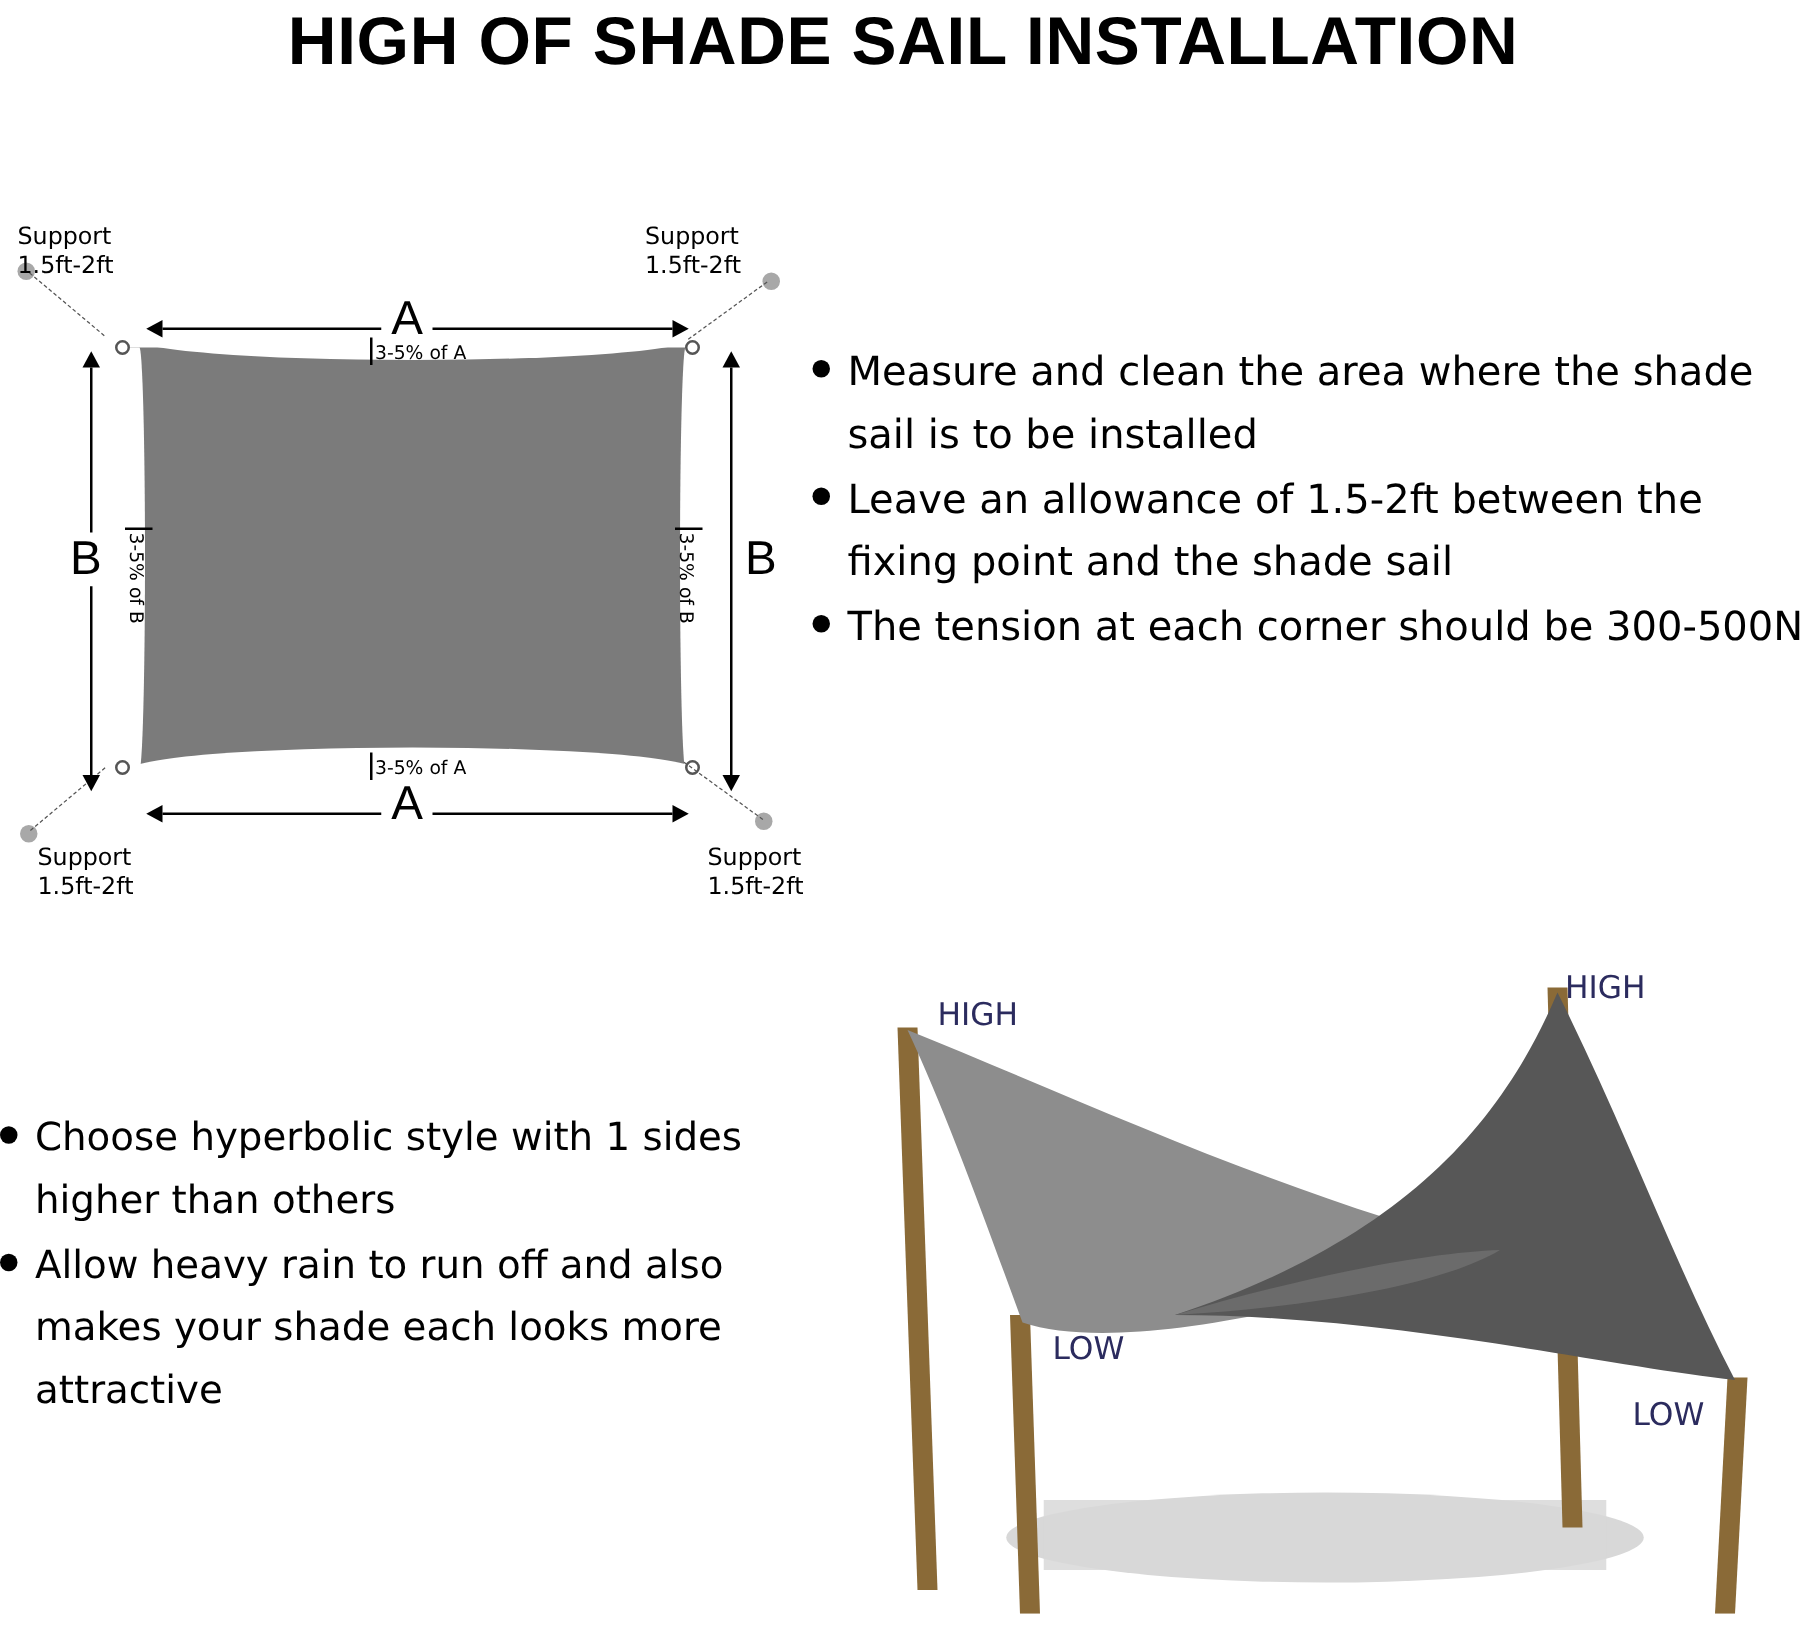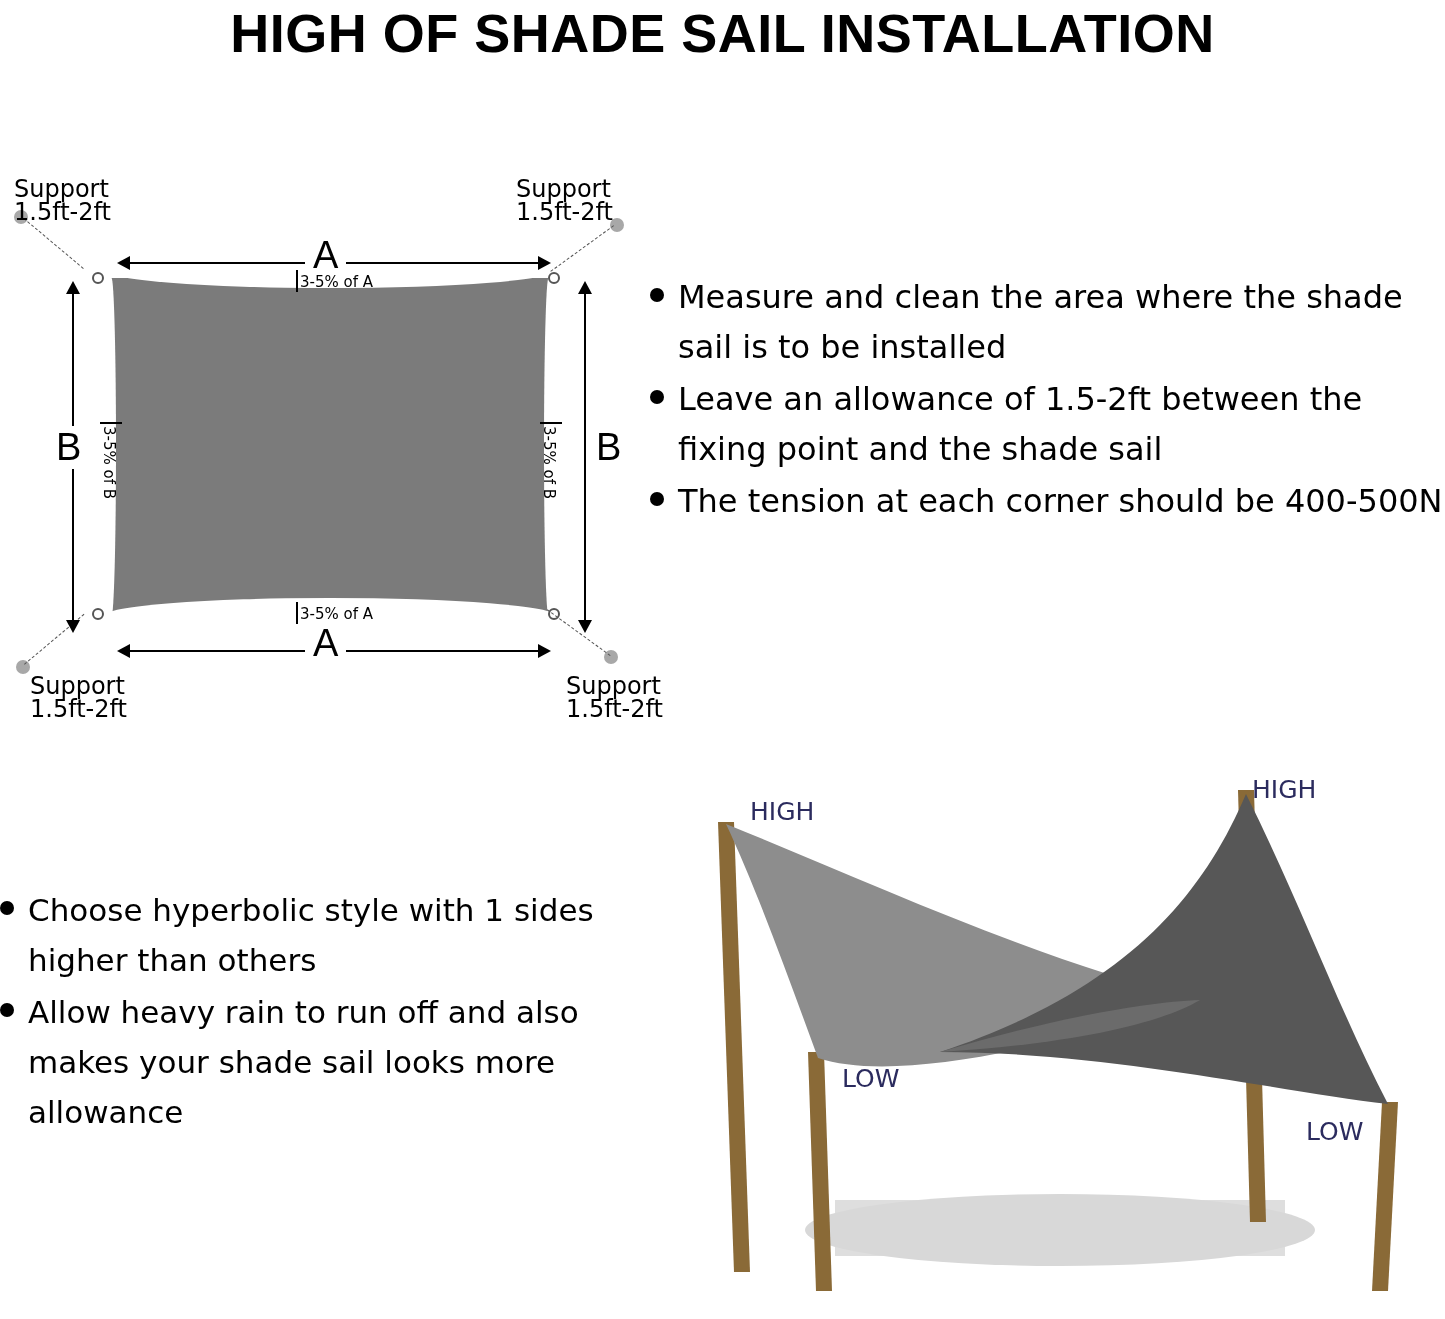--- a/index.html
+++ b/index.html
@@ -99,21 +99,21 @@
     background: #a8a8a8;
   }
   .dash {
     position: absolute;
     border-top: 1.5px dashed #555;
     transform-origin: 0 0;
     height: 0;
   }
   .support-label {
     position: absolute;
-    font-size: 24px;
+    font-size: 19px;
     line-height: 23px;
     font-family: "DejaVu Sans", sans-serif;
     white-space: nowrap;
   }
   .arrow-h {
     position: absolute;
     height: 0;
     border-top: 2px solid #000;
   }
   .arrow-v {
@@ -307,32 +307,32 @@
     <div class="bullet-row">
       <div class="bullet-dot"></div>
       <div class="bullet-text">Measure and clean the area where the shade sail is to be installed</div>
     </div>
     <div class="bullet-row">
       <div class="bullet-dot"></div>
       <div class="bullet-text">Leave an allowance of 1.5-2ft between the fixing point and the shade sail</div>
     </div>
     <div class="bullet-row">
       <div class="bullet-dot"></div>
-      <div class="bullet-text">The tension at each corner should be 400-500N</div>
+      <div class="bullet-text">The tension at each corner should be 300-500N</div>
     </div>
   </div>
 
   <div class="bullets-left">
     <div class="bullet-row">
       <div class="bullet-dot"></div>
       <div class="bullet-text">Choose hyperbolic style with 1 sides higher than others</div>
     </div>
     <div class="bullet-row">
       <div class="bullet-dot"></div>
-      <div class="bullet-text">Allow heavy rain to run off and also makes your shade sail looks more allowance</div>
+      <div class="bullet-text">Allow heavy rain to run off and also makes your shade each looks more attractive</div>
     </div>
   </div>
 
   <div class="bottom-illus">
     <svg width="805" height="539" viewBox="0 0 805 539">
 
       <ellipse cx="420" cy="478" rx="255" ry="36" fill="#d8d8d8"></ellipse>
       <rect x="195" y="448" width="450" height="56" fill="#d8d8d8" opacity="0.85"></rect>
 
       <polygon points="78,70 94,70 110,520 94,520" fill="#8a6a37"></polygon>

